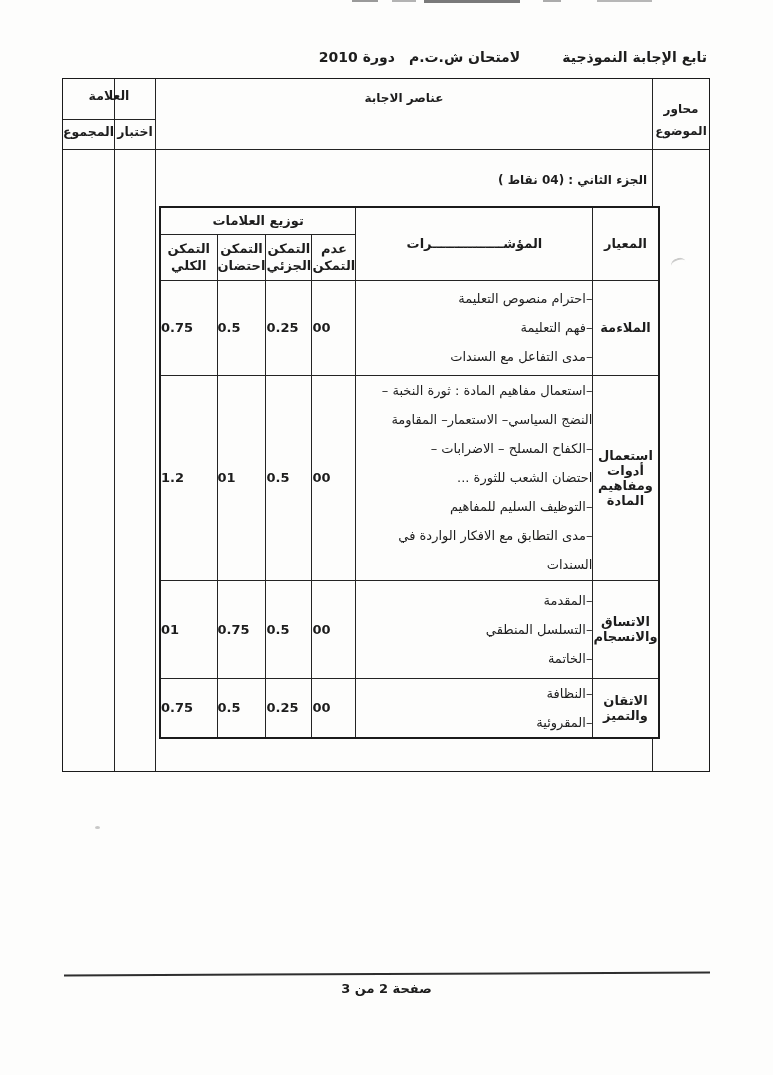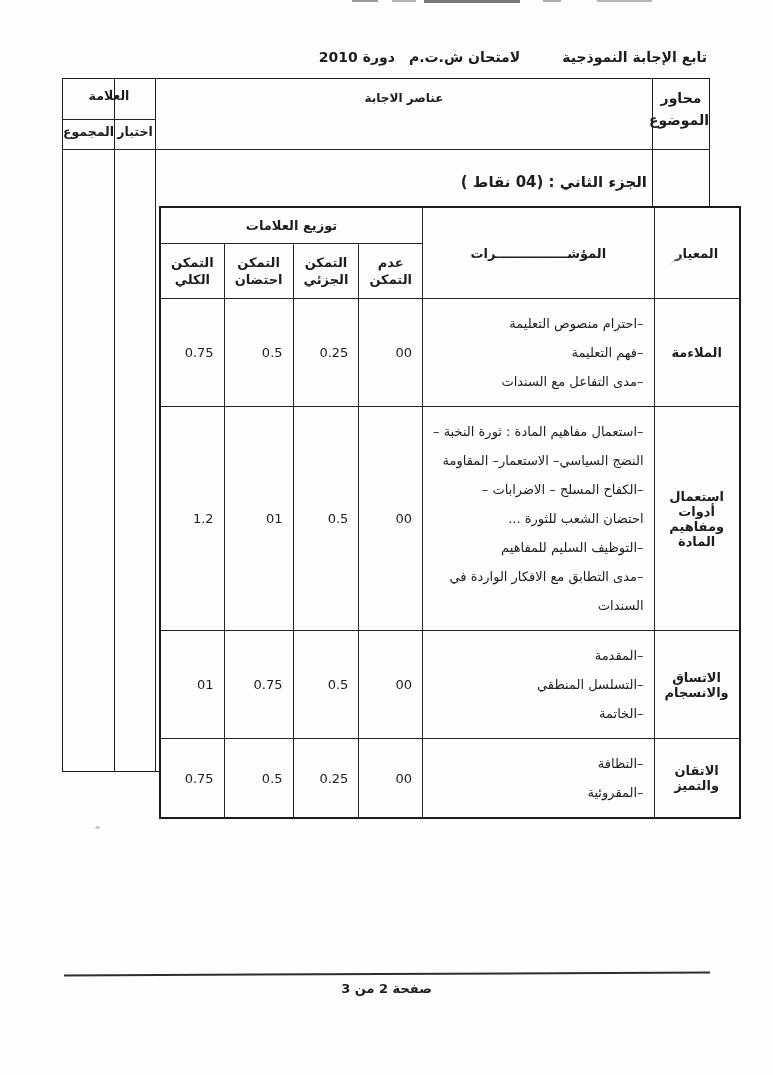--- a/index.html
+++ b/index.html
@@ -41,52 +41,52 @@
   .outer .v2{left:92px;}
   .outer .v3{left:589px;}
   .outer .hline{position:absolute;height:1.4px;background:#242424;}
   .outer .h-header{top:70px;left:0;right:0;}
   .outer .h-mark{top:40px;left:0;width:93px;}
   .olabel{position:absolute;text-align:center;font-weight:bold;font-size:12.5px;direction:rtl;}
   .lbl-mark{left:0;width:92px;top:9px;}
   .lbl-total{left:0;width:51px;top:45px;}
   .lbl-partial{left:52px;width:40px;top:45px;}
   .lbl-elements{left:93px;width:496px;top:12px;font-size:12px;}
-  .lbl-axes{left:590px;width:56px;top:8px;line-height:22px;font-size:14px;}
+  .lbl-axes{left:590px;width:56px;top:19px;line-height:22px;font-size:12px;}
 
   
   .part-title{
     position:absolute;right:62px;top:94px;direction:rtl;
-    font-weight:bold;font-size:15px;white-space:nowrap;
+    font-weight:bold;font-size:12px;white-space:nowrap;
   }
 
   
   table.rubric{
     position:absolute;left:96px;top:127px;direction:rtl;
     border-collapse:collapse;table-layout:fixed;background:#fdfdfc;
   }
   table.rubric td{
-    border:1.4px solid #242424;padding:10px;vertical-align:middle;
+    border:1.4px solid #242424;padding:0;vertical-align:middle;
     font-size:13px;overflow:hidden;
   }
   table.rubric{border:2.2px solid #1b1b1b;}
   tr.hr1{height:27px;}
   tr.hr2{height:46px;}
   tr.r1{height:95px;}
   tr.r2{height:205px;}
   tr.r3{height:98px;}
   tr.r4{height:58px;}
   td.dist-h{text-align:center;font-weight:bold;font-size:13px;}
   td.score-h{text-align:center;font-weight:bold;font-size:11.5px;line-height:17px;padding:2px 1px;vertical-align:middle;}
   td.ind-h{text-align:center;font-weight:bold;font-size:13.5px;}
   td.crit-h{text-align:center;font-weight:bold;font-size:13px;margin-top:33px;}
   td.crit{vertical-align:top;text-align:center;font-weight:bold;font-size:10px;line-height:15px;padding-top:7px;}
   td.ind{padding:4px 10px 4px 3px;line-height:29px;}
   td.ind > div{white-space:nowrap;}
-  td.score{text-align:right;direction:ltr;font-size:13.5px;font-weight:normal;}
+  td.score{text-align:left;direction:ltr;font-size:13.5px;font-weight:bold;}
 
   
   .footer-line{
     position:absolute;left:64px;top:973px;width:646px;height:1.6px;
     background:#2e2e2e;transform:rotate(-0.25deg);
   }
   .footer-text{
     position:absolute;left:0;right:0;top:981px;text-align:center;
     direction:rtl;font-weight:bold;font-size:13px;
   }

